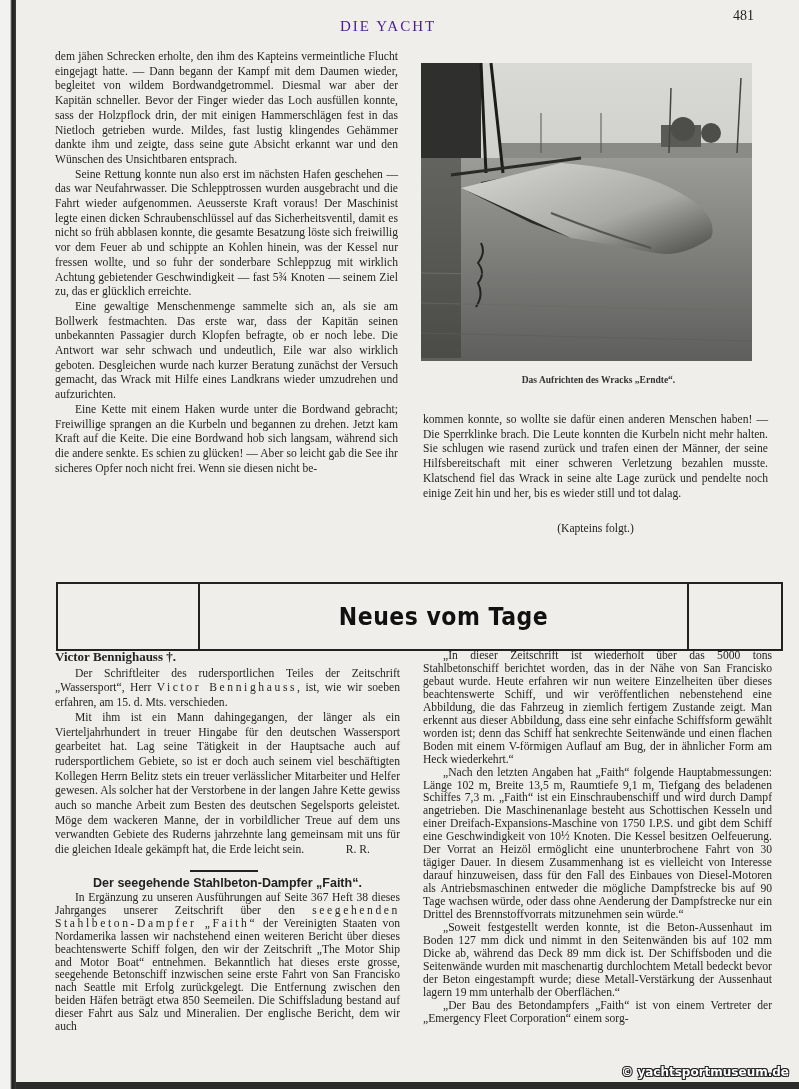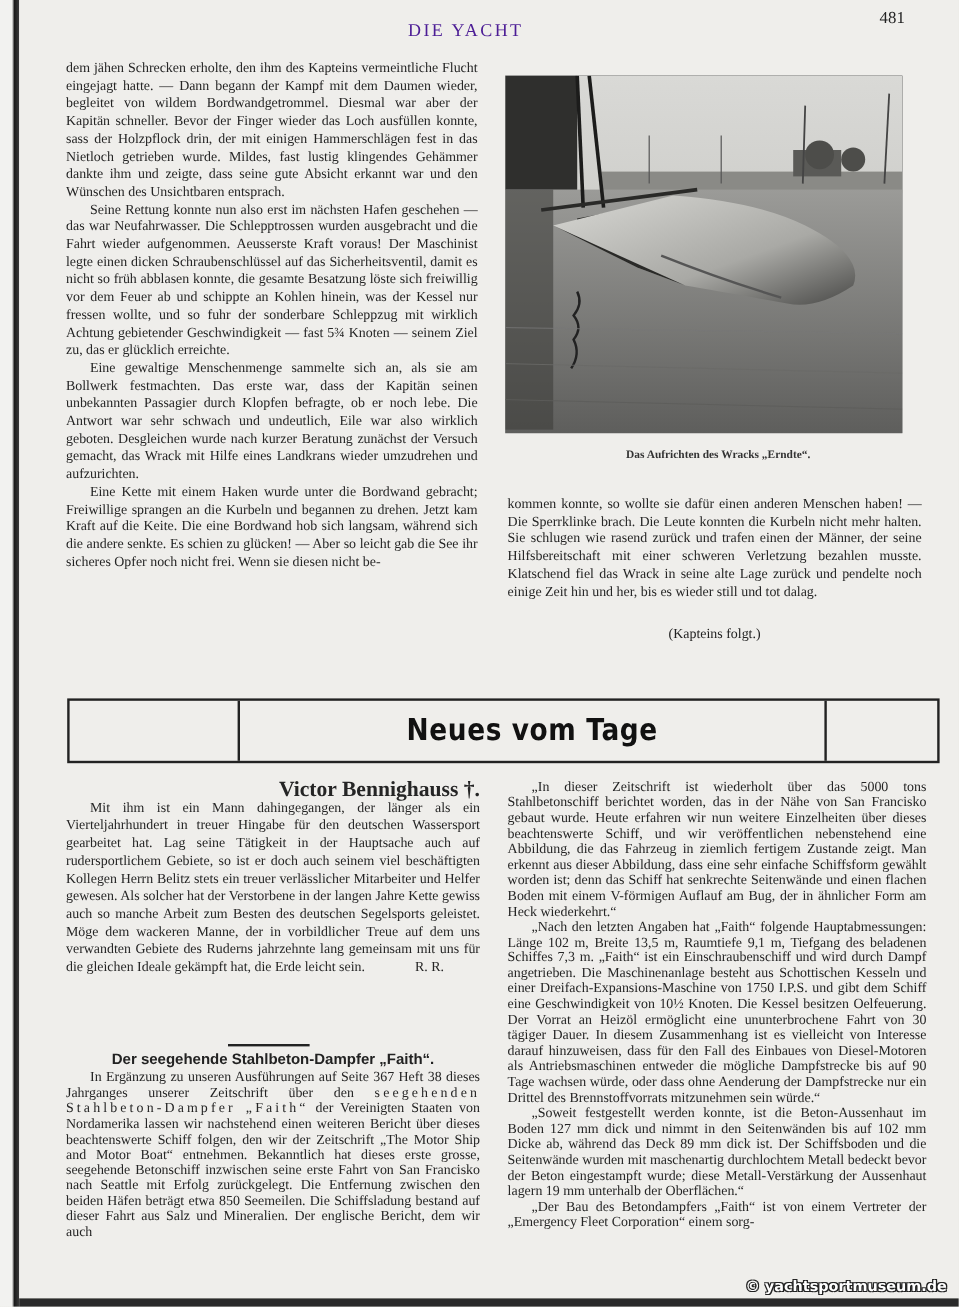--- a/index.html
+++ b/index.html
@@ -42,39 +42,39 @@
   }
   .caption {
     position: absolute; top: 375px; left: 433px; width: 331px;
     text-align: center; font-size: 9.5px; font-weight: bold; color: #333;
   }
   .schluss {
     position: absolute; top: 522px; left: 423px; width: 345px; text-align: center;
     font-size: 11.6px;
   }
   .banner {
-    position: absolute; left: 56px; top: 582px; width: 727px; height: 54px;
+    position: absolute; left: 56px; top: 582px; width: 727px; height: 69px;
     border: 2px solid #222; box-sizing: border-box; display: flex;
   }
   .banner .cell { border-right: 2px solid #222; }
   .banner .cell:last-child { border-right: none; }
   .banner .c1 { width: 140px; }
   .banner .c2 { flex: 1; display: flex; align-items: center; justify-content: center; }
   .banner .c3 { width: 92px; }
   .banner-title {
     font-family: "DejaVu Sans", sans-serif; font-weight: bold; font-size: 22px;
     letter-spacing: 0.5px; color: #111; transform: scaleY(1.15);
   }
   .col-bl { left: 55px; top: 650px; width: 345px; }
   .col-br { left: 423px; top: 650px; width: 349px; }
   .col-bl2 { left: 55px; top: 892px; width: 345px; line-height: 12.9px; }
   .col-br p, .col-bl2 p { }
   .col-br { line-height: 12.95px; }
   .heading {
-    text-align: right; font-weight: bold; font-size: 18px; margin-bottom: 2px !important;
+    text-align: left; font-weight: bold; font-size: 13px; margin-bottom: 2px !important;
   }
   .heading2 {
     position: absolute; left: 55px; top: 876px; width: 345px;
     text-align: center; font-weight: bold; font-size: 12.5px;
     font-family: "Liberation Sans", sans-serif;
   }
   .spaced { letter-spacing: 2.6px; }
   .rule {
     position: absolute; left: 190px; top: 870px; width: 68px; height: 0;
     border-top: 2px solid #222;
@@ -161,20 +161,21 @@
 <div class="banner">
   <div class="cell c1"></div>
   <div class="cell c2">
     <span class="banner-title">Neues vom Tage</span>
   </div>
   <div class="cell c3"></div>
 </div>
 
 <div class="col col-bl">
   <p class="heading">Victor Bennighauss †.</p>
+  <p class="indent"><span>Der Schriftleiter des rudersportlichen Teiles der Zeitschrift „Wassersport“, Herr </span><span class="spaced">Victor Bennighauss</span><span>, ist, wie wir soeben erfahren, am 15. d. Mts. verschieden.</span></p>
   <p class="indent"><span>Mit ihm ist ein Mann dahingegangen, der länger als ein Vierteljahrhundert in treuer Hingabe für den deutschen Wassersport gearbeitet hat. Lag seine Tätigkeit in der Hauptsache auch auf rudersportlichem Gebiete, so ist er doch auch seinem viel beschäftigten Kollegen Herrn Belitz stets ein treuer verlässlicher Mitarbeiter und Helfer gewesen. Als solcher hat der Verstorbene in der langen Jahre Kette gewiss auch so manche Arbeit zum Besten des deutschen Segelsports geleistet. Möge dem wackeren Manne, der in vorbildlicher Treue auf dem uns verwandten Gebiete des Ruderns jahrzehnte lang gemeinsam mit uns für die gleichen Ideale gekämpft hat, die Erde leicht sein.</span> <span class="signature">R. R.</span></p>
 </div>
 
 <div class="rule"></div>
 
 <div class="heading2">Der seegehende Stahlbeton-Dampfer „Faith“.</div>
 
 <div class="col col-bl2">
   <p class="indent"><span>In Ergänzung zu unseren Ausführungen auf Seite 367 Heft 38 dieses Jahrganges unserer Zeitschrift über den </span><span class="spaced">seegehenden Stahlbeton-Dampfer „Faith“</span><span> der Vereinigten Staaten von Nordamerika lassen wir nachstehend einen weiteren Bericht über dieses beachtenswerte Schiff folgen, den wir der Zeitschrift „The Motor Ship and Motor Boat“ entnehmen. Bekanntlich hat dieses erste grosse, seegehende Betonschiff inzwischen seine erste Fahrt von San Francisko nach Seattle mit Erfolg zurückgelegt. Die Entfernung zwischen den beiden Häfen beträgt etwa 850 Seemeilen. Die Schiffsladung bestand auf dieser Fahrt aus Salz und Mineralien. Der englische Bericht, dem wir auch</span></p>
 </div>

